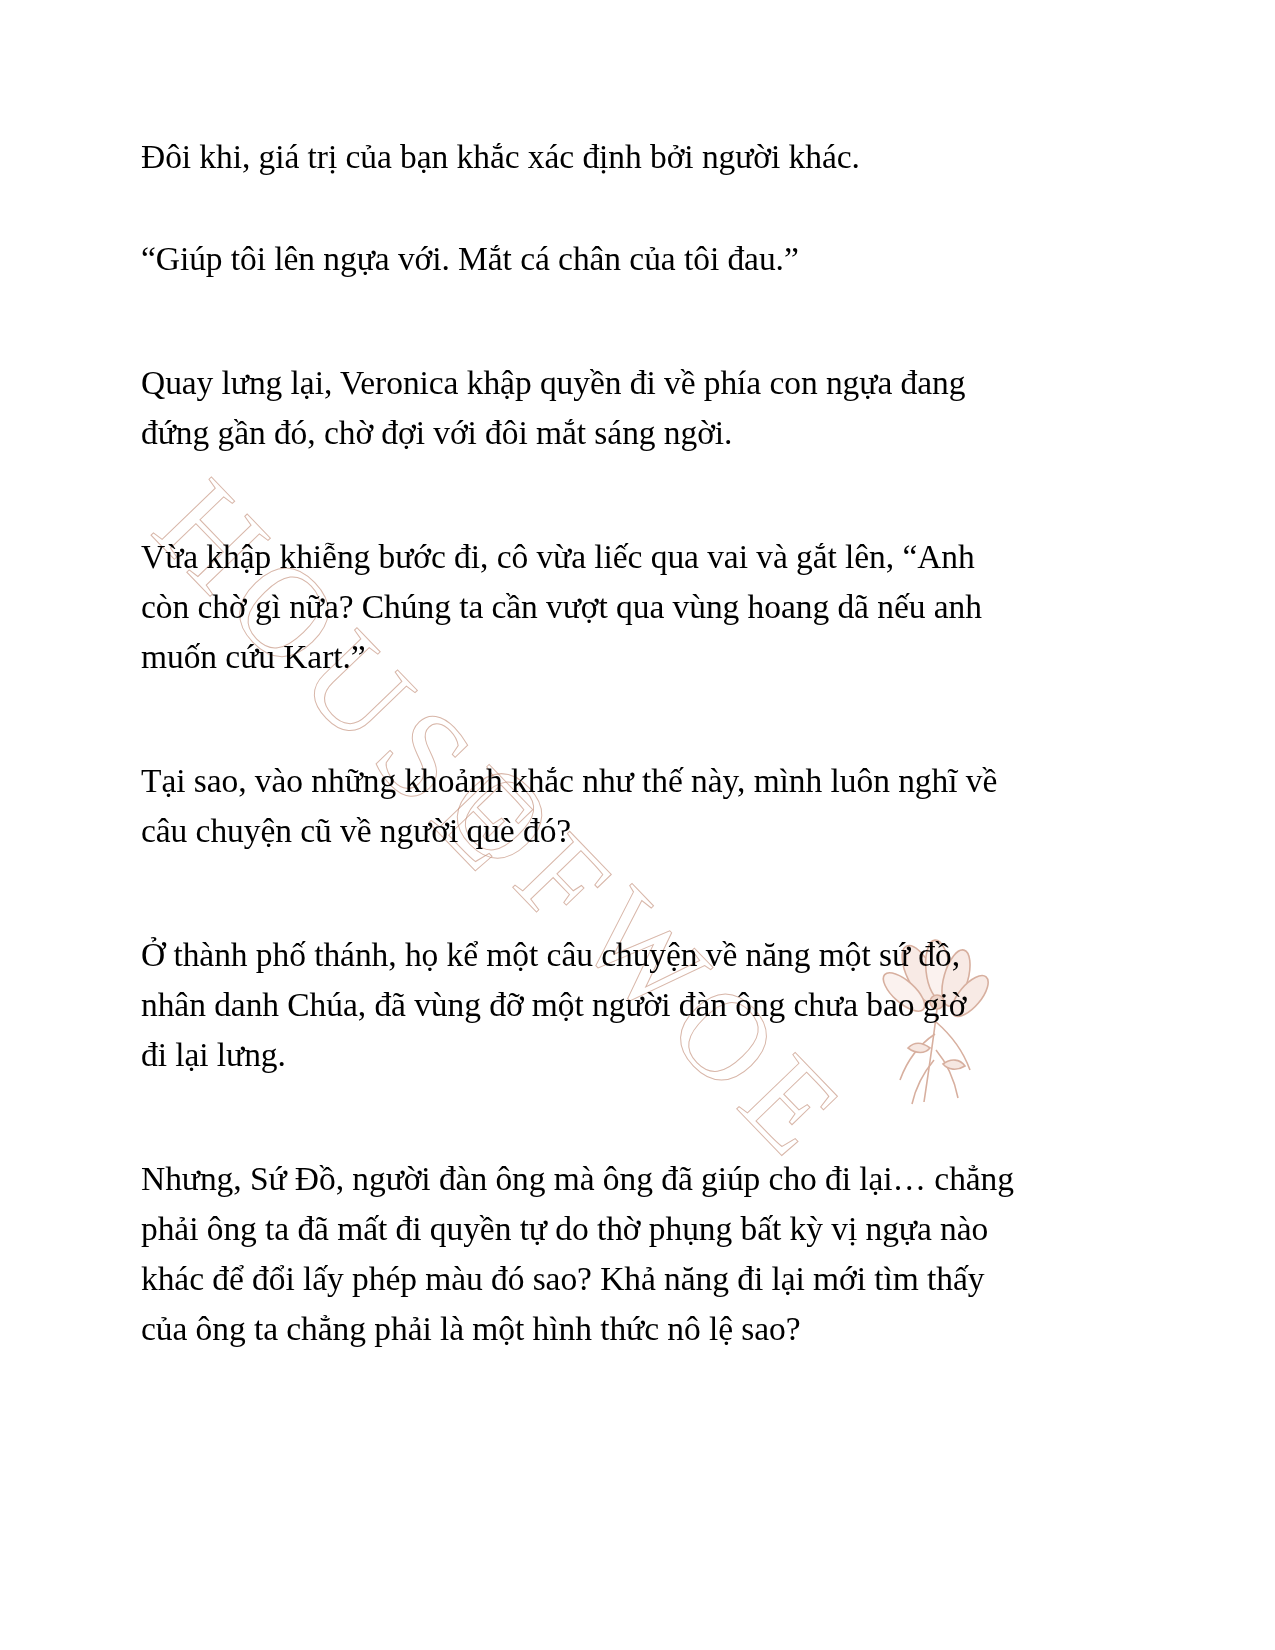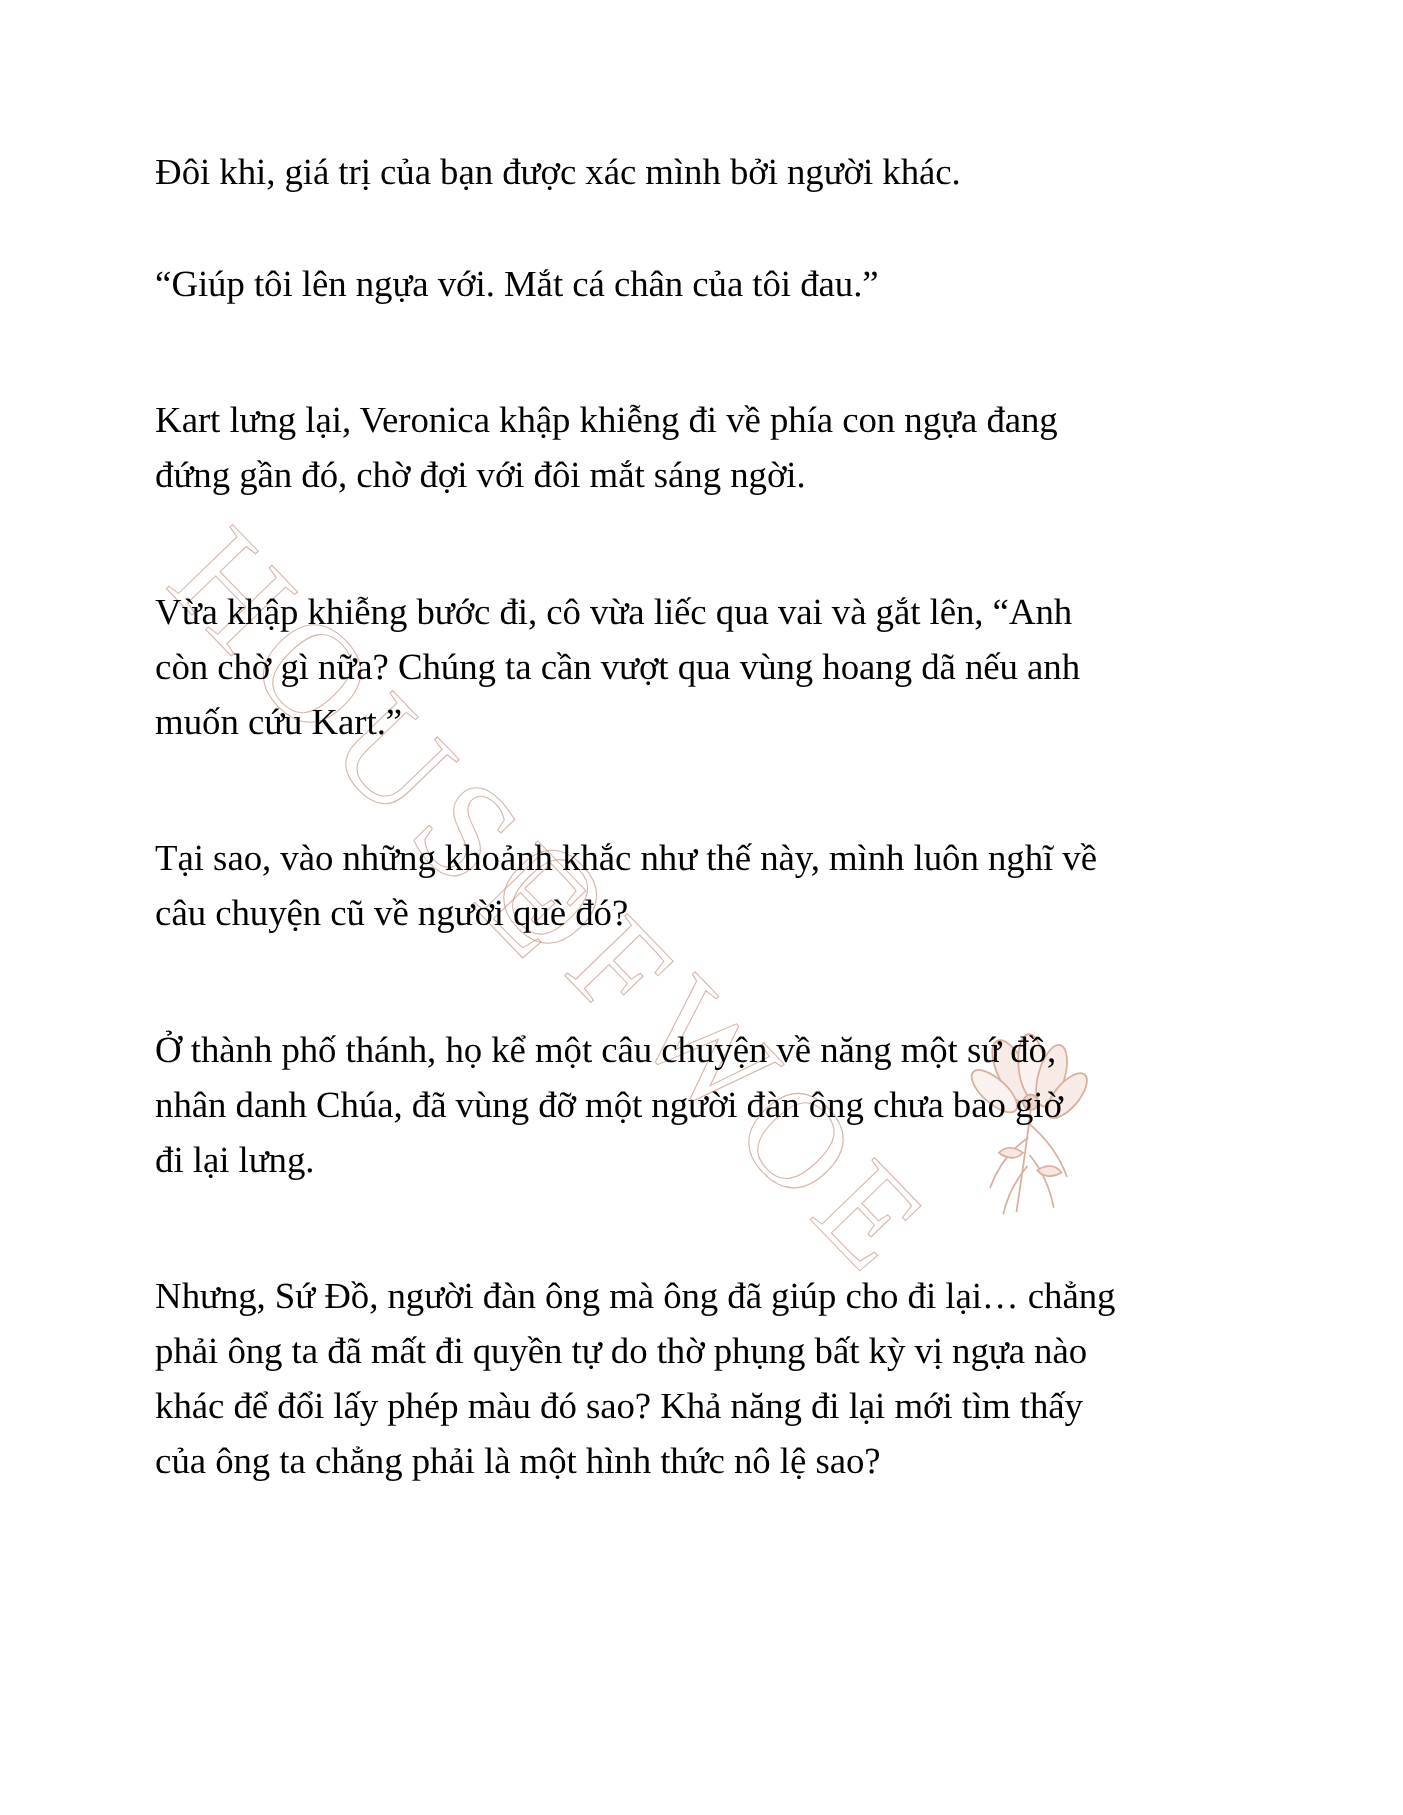--- a/index.html
+++ b/index.html
@@ -127,29 +127,29 @@
 
         <path d="M84 118 C76 112, 68 112, 62 118 C70 124, 79 124, 84 118 Z" fill="#f3ded6"></path>
         <path d="M97 134 C105 128, 114 129, 119 136 C111 141, 102 140, 97 134 Z" fill="#f3ded6"></path>
       </g>
     </svg>
   </div>
 
   <div id="content">
 
     <p class="para">
-      <span class="ln">Đôi khi, giá trị của bạn được xác mình bởi người khác.</span>
+      <span class="ln">Đôi khi, giá trị của bạn khắc xác định bởi người khác.</span>
     </p>
 
     <p class="para gap-lg">
       <span class="ln">“Giúp tôi lên ngựa với. Mắt cá chân của tôi đau.”</span>
     </p>
 
     <p class="para gap-lg">
-      <span class="ln">Kart lưng lại, Veronica khập khiễng đi về phía con ngựa đang</span>
+      <span class="ln">Quay lưng lại, Veronica khập quyền đi về phía con ngựa đang</span>
       <span class="ln">đứng gần đó, chờ đợi với đôi mắt sáng ngời.</span>
     </p>
 
     <p class="para gap-lg">
       <span class="ln">Vừa khập khiễng bước đi, cô vừa liếc qua vai và gắt lên, “Anh</span>
       <span class="ln">còn chờ gì nữa? Chúng ta cần vượt qua vùng hoang dã nếu anh</span>
       <span class="ln">muốn cứu Kart.”</span>
     </p>
 
     <p class="para italic gap-lg">

